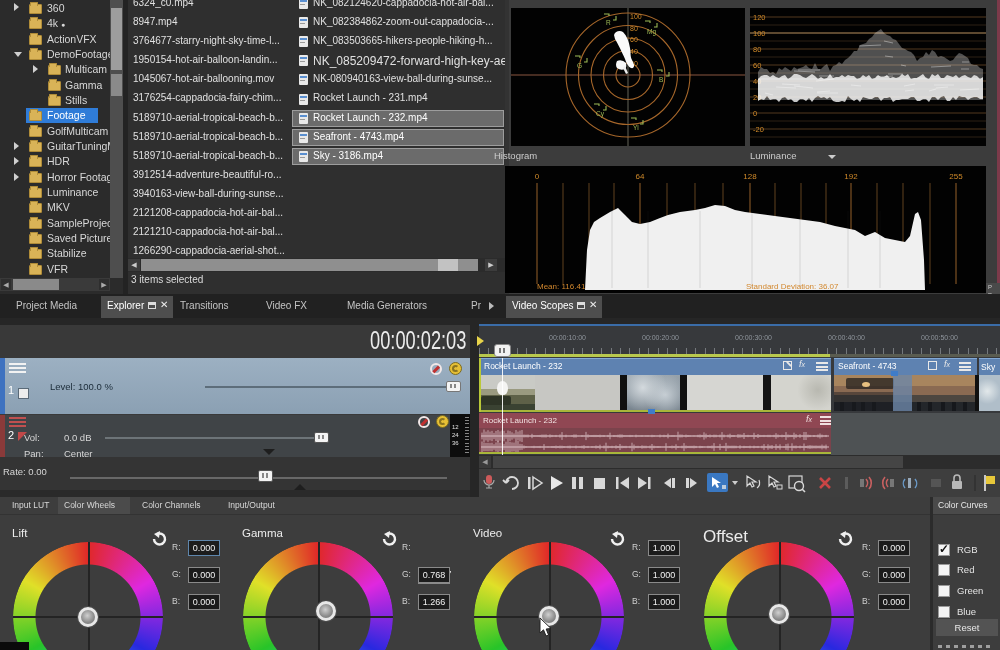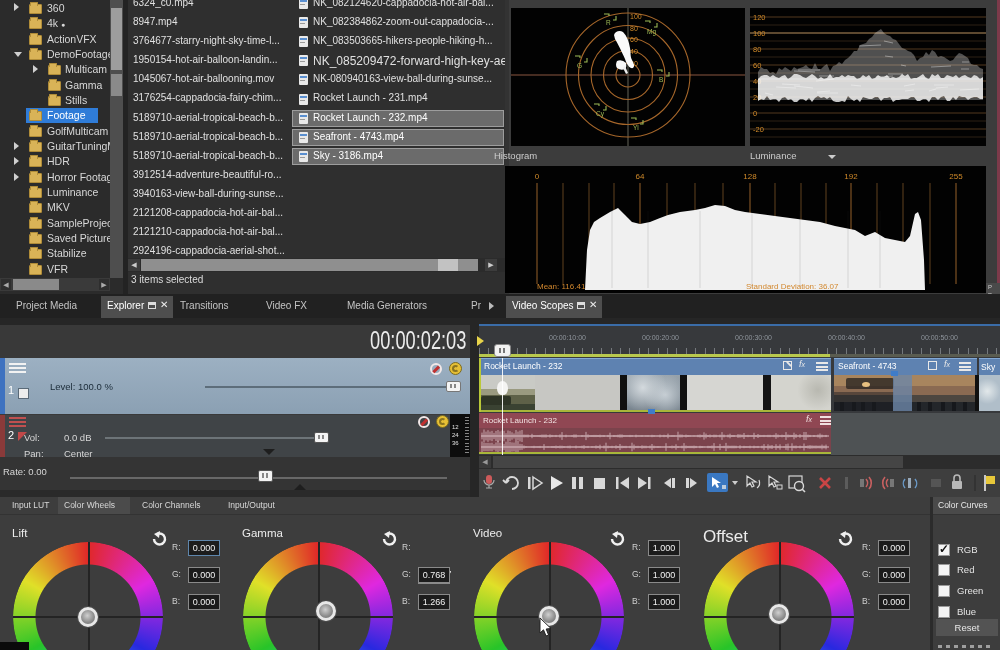--- a/index.html
+++ b/index.html
@@ -70,21 +70,21 @@
 <div class="a txt" style="left:133px;top:54px;font-size:10px;color:#e0e0e0">1950154-hot-air-balloon-landin...</div>
 <div class="a txt" style="left:133px;top:73px;font-size:10px;color:#e0e0e0">1045067-hot-air-ballooning.mov</div>
 <div class="a txt" style="left:133px;top:92px;font-size:10px;color:#e0e0e0">3176254-cappadocia-fairy-chim...</div>
 <div class="a txt" style="left:133px;top:112px;font-size:10px;color:#e0e0e0">5189710-aerial-tropical-beach-b...</div>
 <div class="a txt" style="left:133px;top:131px;font-size:10px;color:#e0e0e0">5189710-aerial-tropical-beach-b...</div>
 <div class="a txt" style="left:133px;top:150px;font-size:10px;color:#e0e0e0">5189710-aerial-tropical-beach-b...</div>
 <div class="a txt" style="left:133px;top:169px;font-size:10px;color:#e0e0e0">3912514-adventure-beautiful-ro...</div>
 <div class="a txt" style="left:133px;top:188px;font-size:10px;color:#e0e0e0">3940163-view-ball-during-sunse...</div>
 <div class="a txt" style="left:133px;top:207px;font-size:10px;color:#e0e0e0">2121208-cappadocia-hot-air-bal...</div>
 <div class="a txt" style="left:133px;top:226px;font-size:10px;color:#e0e0e0">2121210-cappadocia-hot-air-bal...</div>
-<div class="a txt" style="left:133px;top:245px;font-size:10px;color:#e0e0e0">2924196-cappadocia-aerial-shot...</div>
+<div class="a txt" style="left:133px;top:245px;font-size:10px;color:#e0e0e0">1266290-cappadocia-aerial-shot...</div>
 <div class="a fic" style="left:299px;top:-2px"></div>
 <div class="a txt" style="left:313px;top:-3px;font-size:10px;color:#e0e0e0">NK_082124620-cappadocia-hot-air-bal...</div>
 <div class="a fic" style="left:299px;top:17px"></div>
 <div class="a txt" style="left:313px;top:16px;font-size:10px;color:#e0e0e0">NK_082384862-zoom-out-cappadocia-...</div>
 <div class="a fic" style="left:299px;top:36px"></div>
 <div class="a txt" style="left:313px;top:35px;font-size:10px;color:#e0e0e0">NK_083503665-hikers-people-hiking-h...</div>
 <div class="a fic" style="left:299px;top:55px"></div>
 <div class="a txt" style="left:313px;top:54px;font-size:12px;color:#e0e0e0">NK_085209472-forward-high-key-aeria...</div>
 <div class="a fic" style="left:299px;top:74px"></div>
 <div class="a txt" style="left:313px;top:73px;font-size:10px;color:#e0e0e0">NK-080940163-view-ball-during-sunse...</div>

